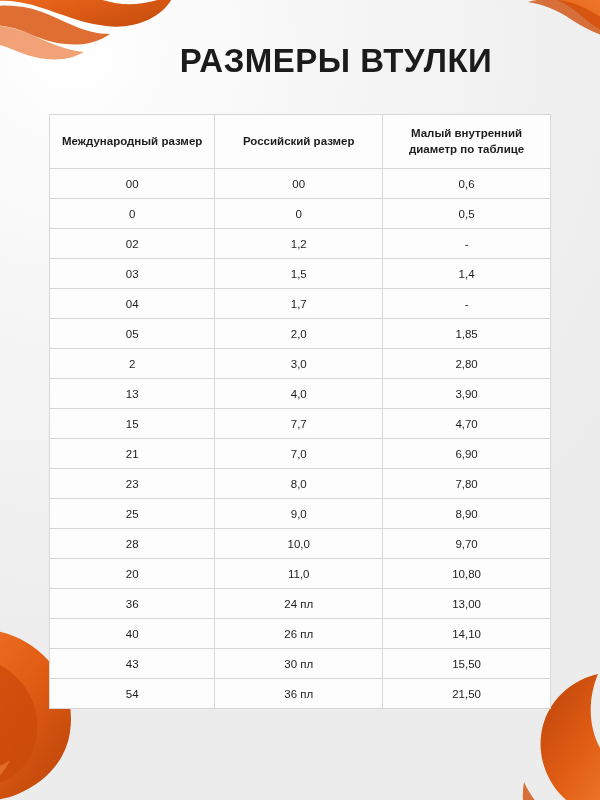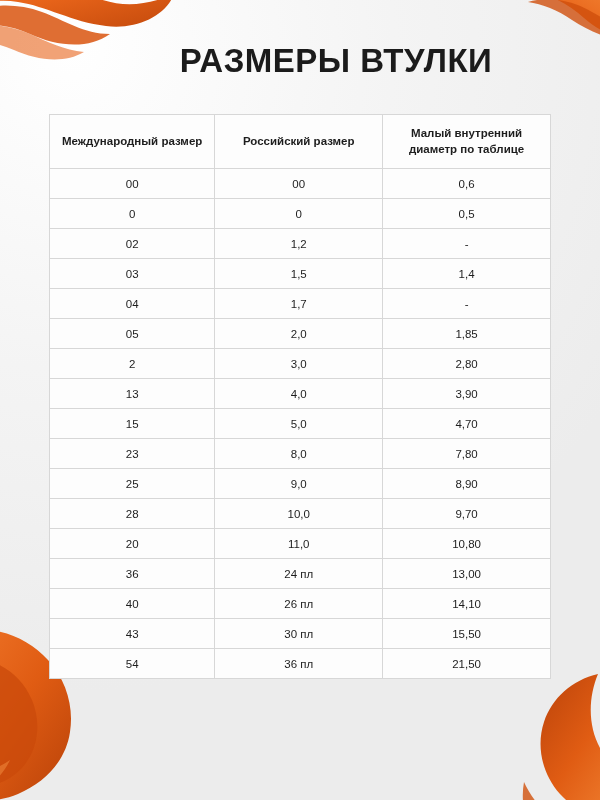--- a/index.html
+++ b/index.html
@@ -203,22 +203,27 @@
           <td>3,0</td>
           <td>2,80</td>
         </tr>
         <tr>
           <td>13</td>
           <td>4,0</td>
           <td>3,90</td>
         </tr>
         <tr>
           <td>15</td>
-          <td>5,0</td>
+          <td>7,7</td>
           <td>4,70</td>
+        </tr>
+        <tr>
+          <td>21</td>
+          <td>7,0</td>
+          <td>6,90</td>
         </tr>
         <tr>
           <td>23</td>
           <td>8,0</td>
           <td>7,80</td>
         </tr>
         <tr>
           <td>25</td>
           <td>9,0</td>
           <td>8,90</td>

